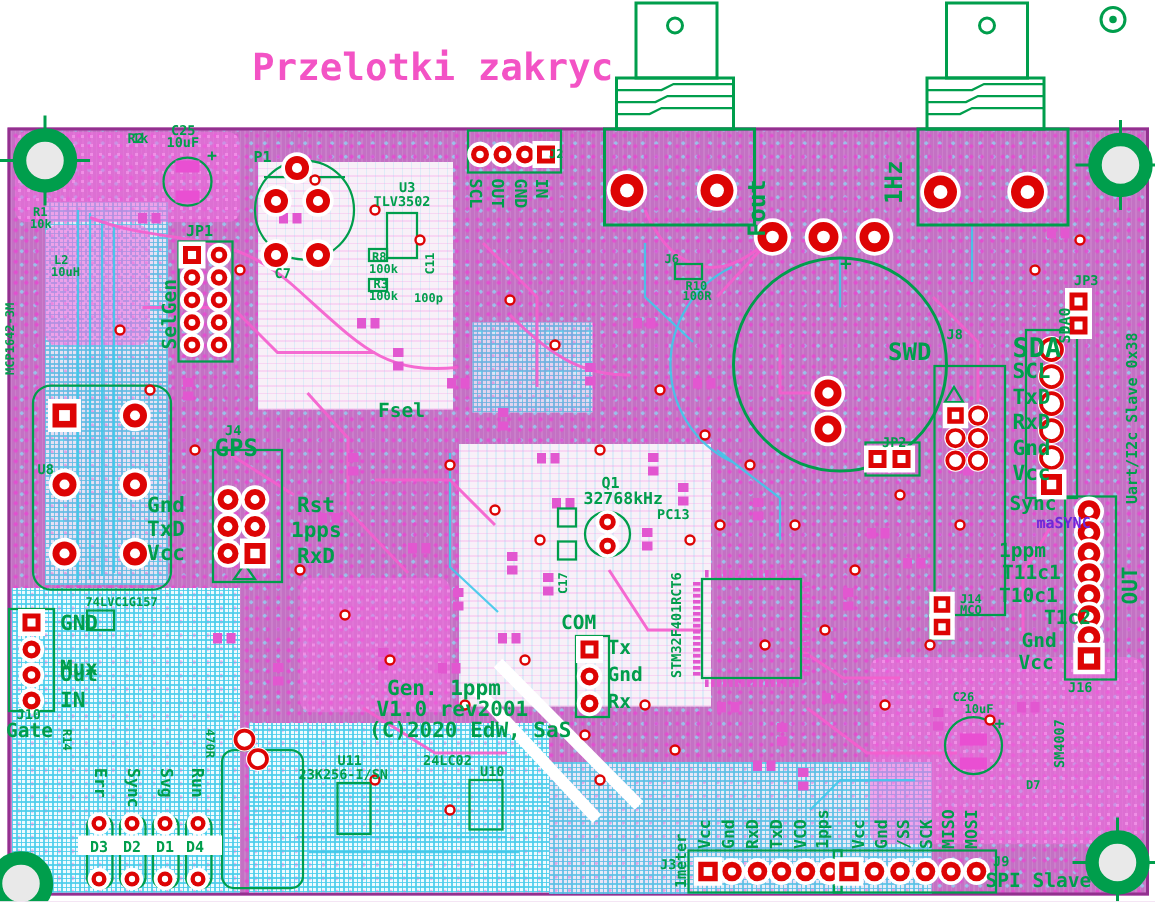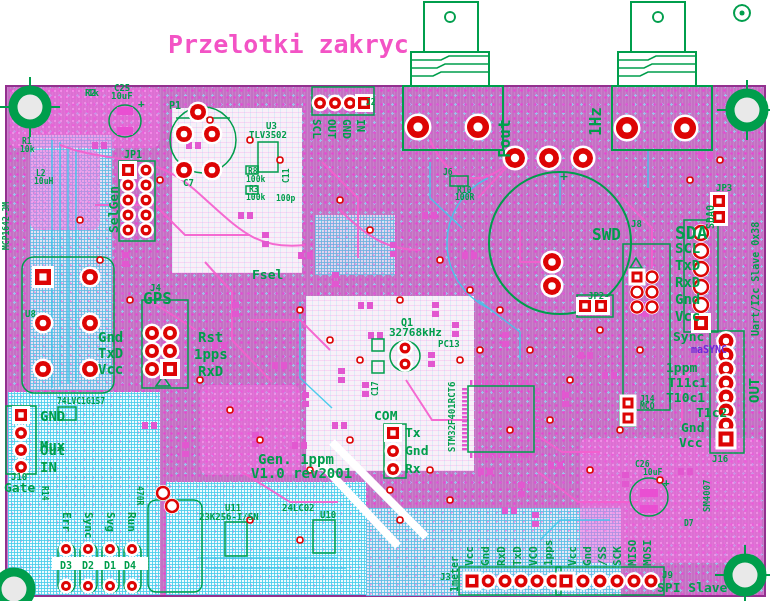--- a/index.html
+++ b/index.html
@@ -712,20 +712,21 @@
       <div class="lbl" style="left: 60px; top: 561px; font-size: 10px; color: rgb(0, 158, 76);">D3</div>
       <div class="lbl" style="left: 82px; top: 561px; font-size: 10px; color: rgb(0, 158, 76);">D2</div>
       <div class="lbl" style="left: 104px; top: 561px; font-size: 10px; color: rgb(0, 158, 76);">D1</div>
       <div class="lbl" style="left: 124px; top: 561px; font-size: 10px; color: rgb(0, 158, 76);">D4</div>
       <div class="lbl" style="left: 225px; top: 504px; font-size: 9px; color: rgb(0, 158, 76);">U11</div>
       <div class="lbl" style="left: 199px; top: 513px; font-size: 9px; color: rgb(0, 158, 76);">23K256-I/SN</div>
       <div class="lbl" style="left: 282px; top: 504px; font-size: 9px; color: rgb(0, 158, 76);">24LC02</div>
       <div class="lbl" style="left: 320px; top: 511px; font-size: 9px; color: rgb(0, 158, 76);">U10</div>
       <div class="lbl" style="left: 258px; top: 452px; font-size: 14px; color: rgb(0, 158, 76);">Gen. 1ppm</div>
       <div class="lbl" style="left: 251px; top: 466px; font-size: 14px; color: rgb(0, 158, 76);">V1.0 rev2001</div>
+      <div class="lbl" style="left: 246px; top: 480px; font-size: 14px; color: rgb(0, 158, 76);">(C)2020 EdW, SaS</div>
       <div class="lbl" style="left: 374px; top: 409px; font-size: 13px; color: rgb(0, 158, 76);">COM</div>
       <div class="lbl" style="left: 405px; top: 426px; font-size: 13px; color: rgb(0, 158, 76);">Tx</div>
       <div class="lbl" style="left: 405px; top: 444px; font-size: 13px; color: rgb(0, 158, 76);">Gnd</div>
       <div class="lbl" style="left: 405px; top: 462px; font-size: 13px; color: rgb(0, 158, 76);">Rx</div>
       <div class="lbl" style="left: 401px; top: 318px; font-size: 10px; color: rgb(0, 158, 76);">Q1</div>
       <div class="lbl" style="left: 389px; top: 327px; font-size: 11px; color: rgb(0, 158, 76);">32768kHz</div>
       <div class="lbl" style="left: 438px; top: 340px; font-size: 9px; color: rgb(0, 158, 76);">PC13</div>
       <div class="lbl" style="left: 448px; top: 452px; font-size: 9px; color: rgb(0, 158, 76); transform: rotate(-90deg);">STM32F401RCT6</div>
       <div class="lbl" style="left: 372px; top: 396px; font-size: 8px; color: rgb(0, 158, 76); transform: rotate(-90deg);">C17</div>
       <div class="lbl" style="left: 443px; top: 169px; font-size: 8px; color: rgb(0, 158, 76);">J6</div>

